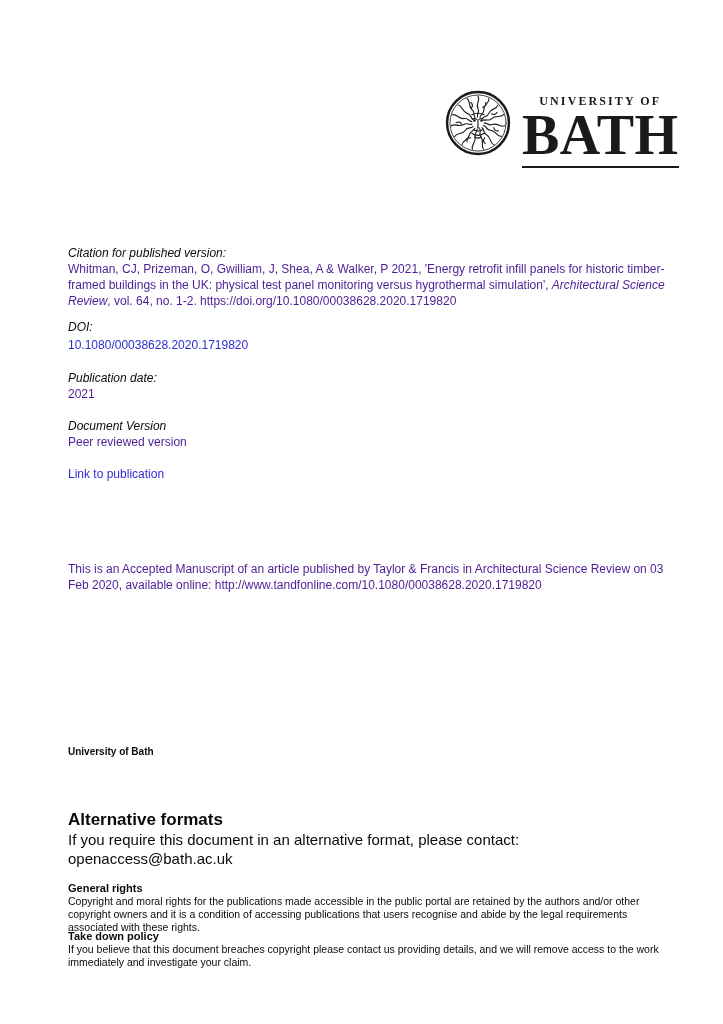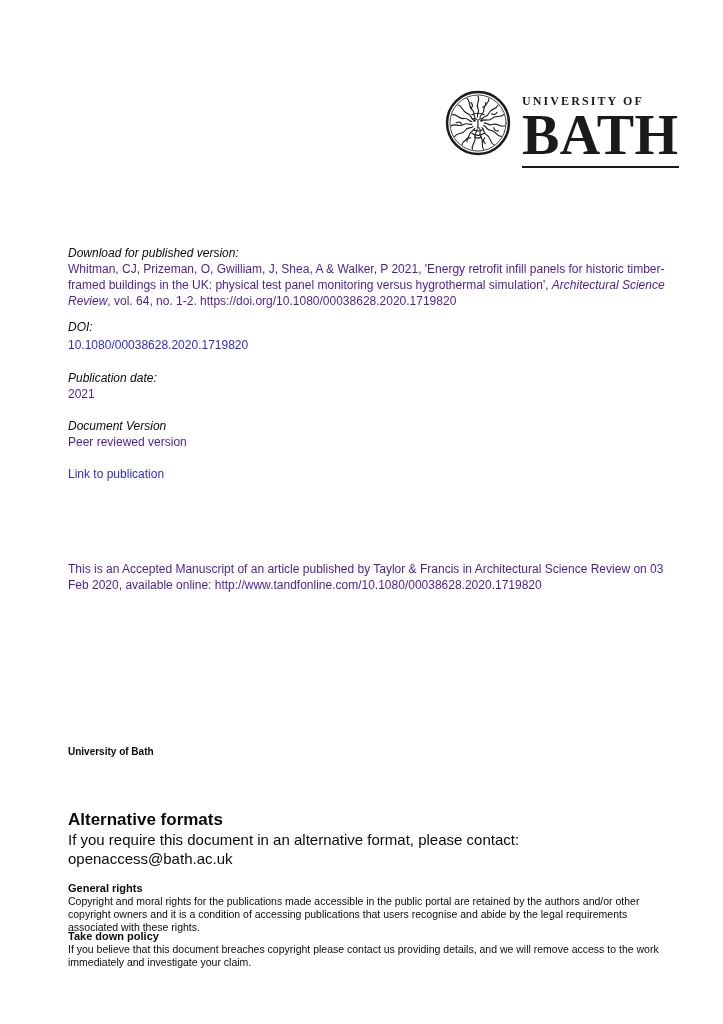--- a/index.html
+++ b/index.html
@@ -24,21 +24,21 @@
   .small-body{font-size:10.5px;line-height:13px;color:#0a0a0a;}
   .download{font-size:11.5px;color:#0a0a0a;}
 
   
   .logo{position:absolute;left:445px;top:90px;display:flex;align-items:flex-start;gap:11px;}
   .seal{width:66px;height:66px;flex:0 0 auto;}
   .logo-text{display:flex;flex-direction:column;padding-top:4px;}
   .logo-line1{
     font-family:"Liberation Serif", serif;
     font-size:12px;font-weight:700;letter-spacing:2.1px;
-    white-space:nowrap;color:#1a1a1a;
+    white-space:nowrap;color:#1a1a1a;text-align:center;
   }
   .logo-line2{
     font-family:"Liberation Serif", serif;
     font-size:56px;font-weight:600;line-height:0.92;
     letter-spacing:0.5px;color:#1a1a1a;margin-top:1px;
   }
   .logo-rule{height:0;border-top:2.5px solid #1a1a1a;margin-top:4px;}
 </style>
 </head>
 <body>
@@ -92,21 +92,21 @@
       </g>
     </svg>
     <div class="logo-text">
       <div class="logo-line1">UNIVERSITY OF</div>
       <div class="logo-line2">BATH</div>
       <div class="logo-rule"></div>
     </div>
   </div>
 
   <div class="block" style="top:245px;">
-    <div class="label-italic">Download for published version:</div>
+    <div class="label-italic">Citation for published version:</div>
     <div class="body-text"><span>Whitman, CJ, Prizeman, O, Gwilliam, J, Shea, A &amp; Walker, P 2021, 'Energy retrofit infill panels for historic timber-framed buildings in the UK: physical test panel monitoring versus hygrothermal simulation', </span><span class="journal-italic">Architectural Science Review</span><span>, vol. 64, no. 1-2. https://doi.org/10.1080/00038628.2020.1719820</span></div>
   </div>
 
   <div class="block" style="top:319px;">
     <div class="label-italic">DOI:</div>
     <a class="link">10.1080/00038628.2020.1719820</a>
   </div>
 
   <div class="block" style="top:370px;">
     <div class="label-italic">Publication date:</div>

